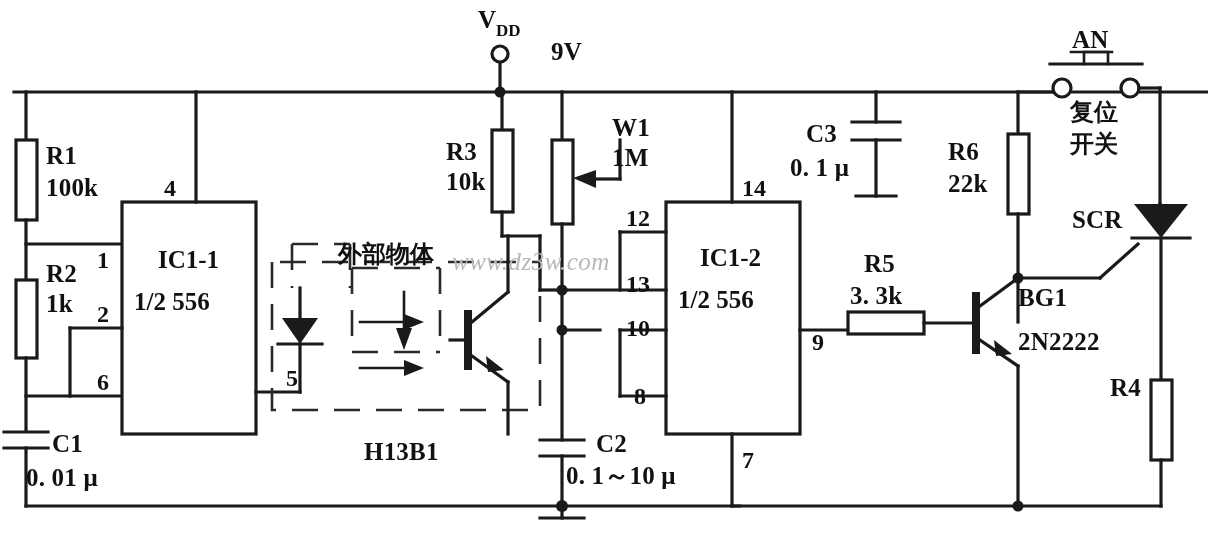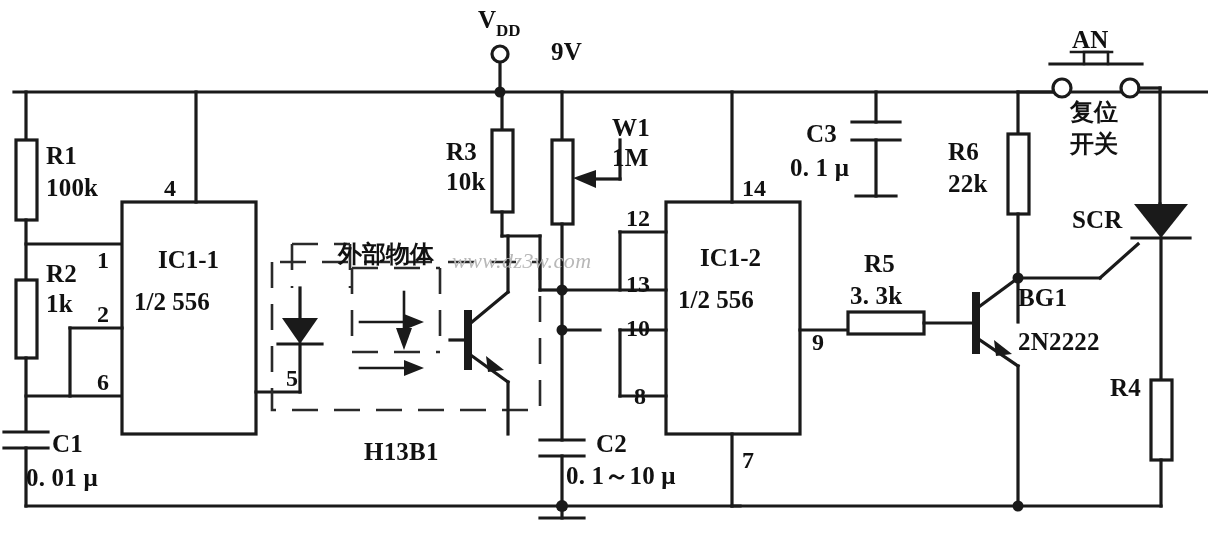--- a/index.html
+++ b/index.html
@@ -90,21 +90,21 @@
     fill: #111111;
     font-size: 17px;
     font-weight: bold;
   }
   .watermark {
     position: absolute;
     left: 452px;
     top: 248px;
     font-family: "Liberation Serif", serif;
     font-style: italic;
-    font-size: 22px;
+    font-size: 25px;
     color: #b8b8b8;
     white-space: nowrap;
     pointer-events: none;
     letter-spacing: 0.5px;
   }
 </style>
 </head>
 <body>
 
 <div id="schematic-root">

